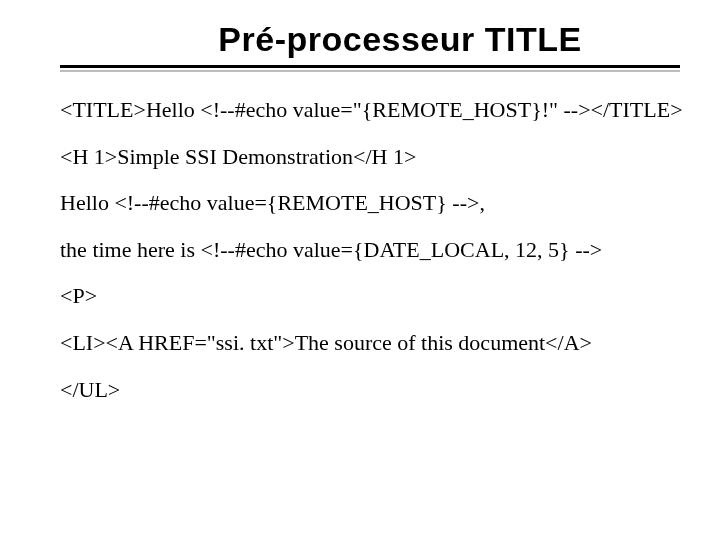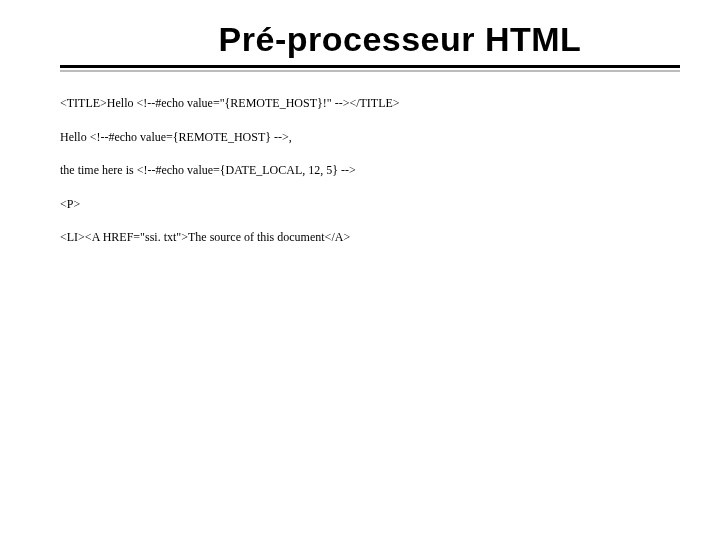--- a/index.html
+++ b/index.html
@@ -28,34 +28,36 @@
   .rule-dark {
     height: 3px;
     background: #000;
   }
   .rule-light {
     height: 2px;
     background: #bcbcbc;
     margin-top: 2px;
   }
   .code-line {
-    font-size: 12px;
+    font-size: 22px;
     line-height: 1.3;
     margin-bottom: 18px;
     white-space: nowrap;
   }
 </style>
 </head>
 <body>
 
 <div class="slide">
-  <div class="title">Pré-processeur HTML</div>
+  <div class="title">Pré-processeur TITLE</div>
   <div class="rule-group">
     <div class="rule-dark"></div>
     <div class="rule-light"></div>
   </div>
 
   <div class="code-line">&lt;TITLE&gt;Hello &lt;!--#echo value="{REMOTE_HOST}!" --&gt;&lt;/TITLE&gt;</div>
+  <div class="code-line">&lt;H 1&gt;Simple SSI Demonstration&lt;/H 1&gt;</div>
   <div class="code-line">Hello &lt;!--#echo value={REMOTE_HOST} --&gt;,</div>
   <div class="code-line">the time here is &lt;!--#echo value={DATE_LOCAL, 12, 5} --&gt;</div>
   <div class="code-line">&lt;P&gt;</div>
   <div class="code-line">&lt;LI&gt;&lt;A HREF="ssi. txt"&gt;The source of this document&lt;/A&gt;</div>
+  <div class="code-line">&lt;/UL&gt;</div>
 </div>
 
 </body></html>

